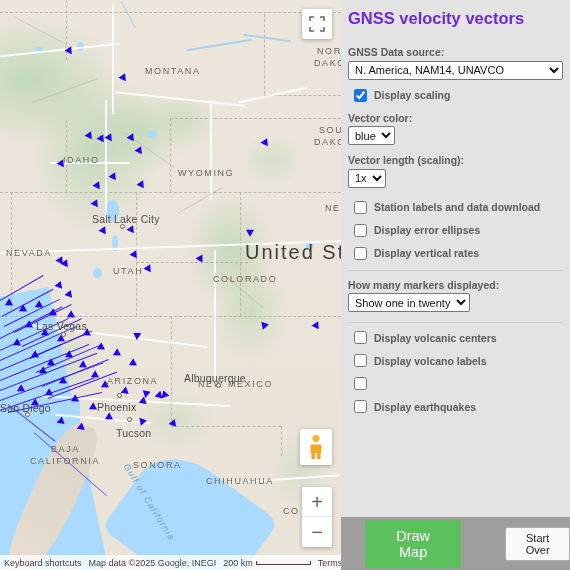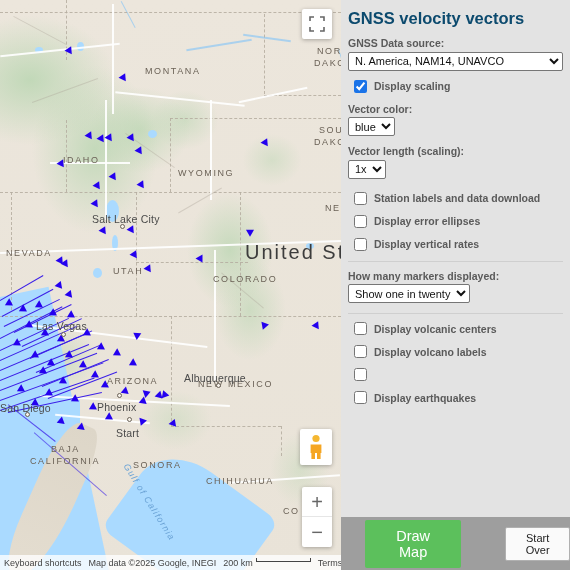--- a/index.html
+++ b/index.html
@@ -140,37 +140,37 @@
   
   #attrib {
     position: absolute; left: 0; bottom: 0; width: 341px; height: 15px;
     background: rgba(255,255,255,.78);
     display: flex; align-items: center;
     font-size: 9px; color: #444;
     white-space: nowrap;
   }
   #attrib > * { margin-right: 7px; }
   #kb-shortcuts { margin-left: 4px; }
-  #scale-bar-wrap { display:flex; gap:3px; }
+  #scale-bar-wrap { display:flex; align-items:center; gap:3px; }
   #scale-bar {
     width: 55px; height: 4px;
     border: 1px solid #444; border-top: none;
   }
 
   
   #panel {
     position: relative;
     width: 229px; height: 570px;
     background: #e3e3e3;
     display: flex; flex-direction: column;
   }
   #panel-body { flex: 1; padding: 6px 7px 0 7px; overflow: hidden; }
   #panel-title {
-    font-size: 16.5px; font-weight: bold; color: #0c4a6e;
-    margin: 3px 0 9px 0;
+    font-size: 16.5px; font-weight: bold; color: #6d28d9;
+    margin: 3px 0 18px 0;
   }
   .field-label {
     font-size: 10.5px; font-weight: bold; color: #5a5a5a;
     margin-bottom: 2px;
   }
   select {
     font-family: "Liberation Sans", sans-serif;
     font-size: 11px; color: #111;
     background: #fff;
     border: 1px solid #767676;
@@ -389,21 +389,21 @@
         <div class="map-label" style="left: 30px; top: 456px;">CALIFORNIA</div>
         <div class="map-label" style="left: 133px; top: 460px;">SONORA</div>
         <div class="map-label" style="left: 206px; top: 476px;">CHIHUAHUA</div>
         <div class="map-label" style="left: 283px; top: 506px;">CO</div>
         <div class="map-label country" style="left: 245px; top: 241px;">United St</div>
         <div class="map-label city" style="left: 92px; top: 213px;">Salt Lake City</div>
         <div class="map-label city" style="left: 36px; top: 320px;">Las Vegas</div>
         <div class="map-label city" style="left: 184px; top: 372px;">Albuquerque</div>
         <div class="map-label city" style="left: 0px; top: 402px;">San Diego</div>
         <div class="map-label city" style="left: 97px; top: 401px;">Phoenix</div>
-        <div class="map-label city" style="left: 116px; top: 427px;">Start</div>
+        <div class="map-label city" style="left: 116px; top: 427px;">Tucson</div>
         <div class="map-label water" style="left: 105px; top: 497px; transform: rotate(58deg);">Gulf of California</div>
       </div>
     <div id="map-dots">
         <div class="city-dot" style="left: 120px; top: 224px;"></div>
         <div class="city-dot" style="left: 61px; top: 332px;"></div>
         <div class="city-dot" style="left: 216px; top: 383px;"></div>
         <div class="city-dot" style="left: 25px; top: 412px;"></div>
         <div class="city-dot" style="left: 117px; top: 393px;"></div>
         <div class="city-dot" style="left: 127px; top: 417px;"></div>
       </div>

